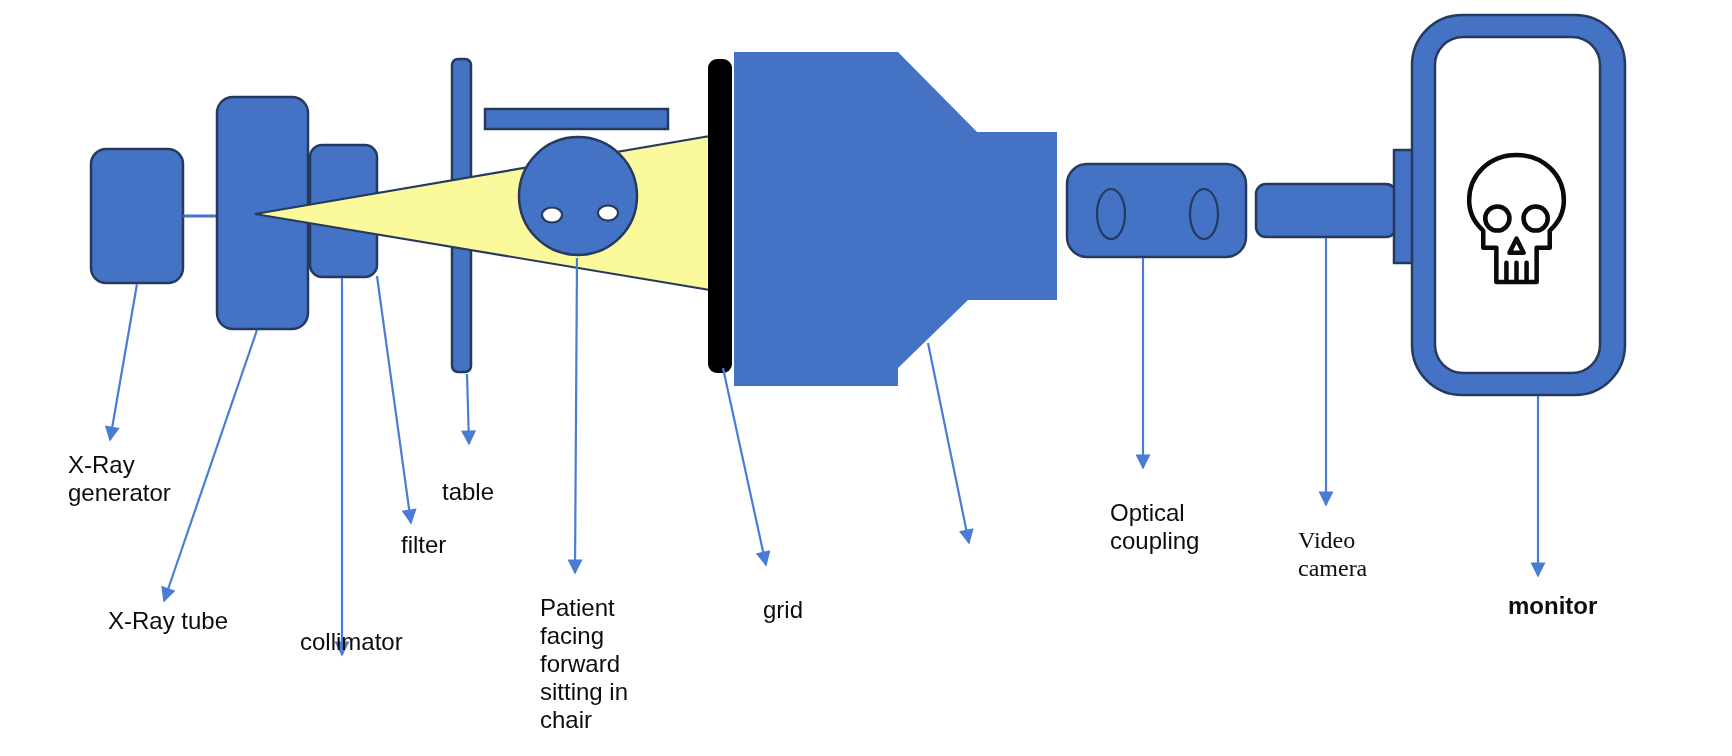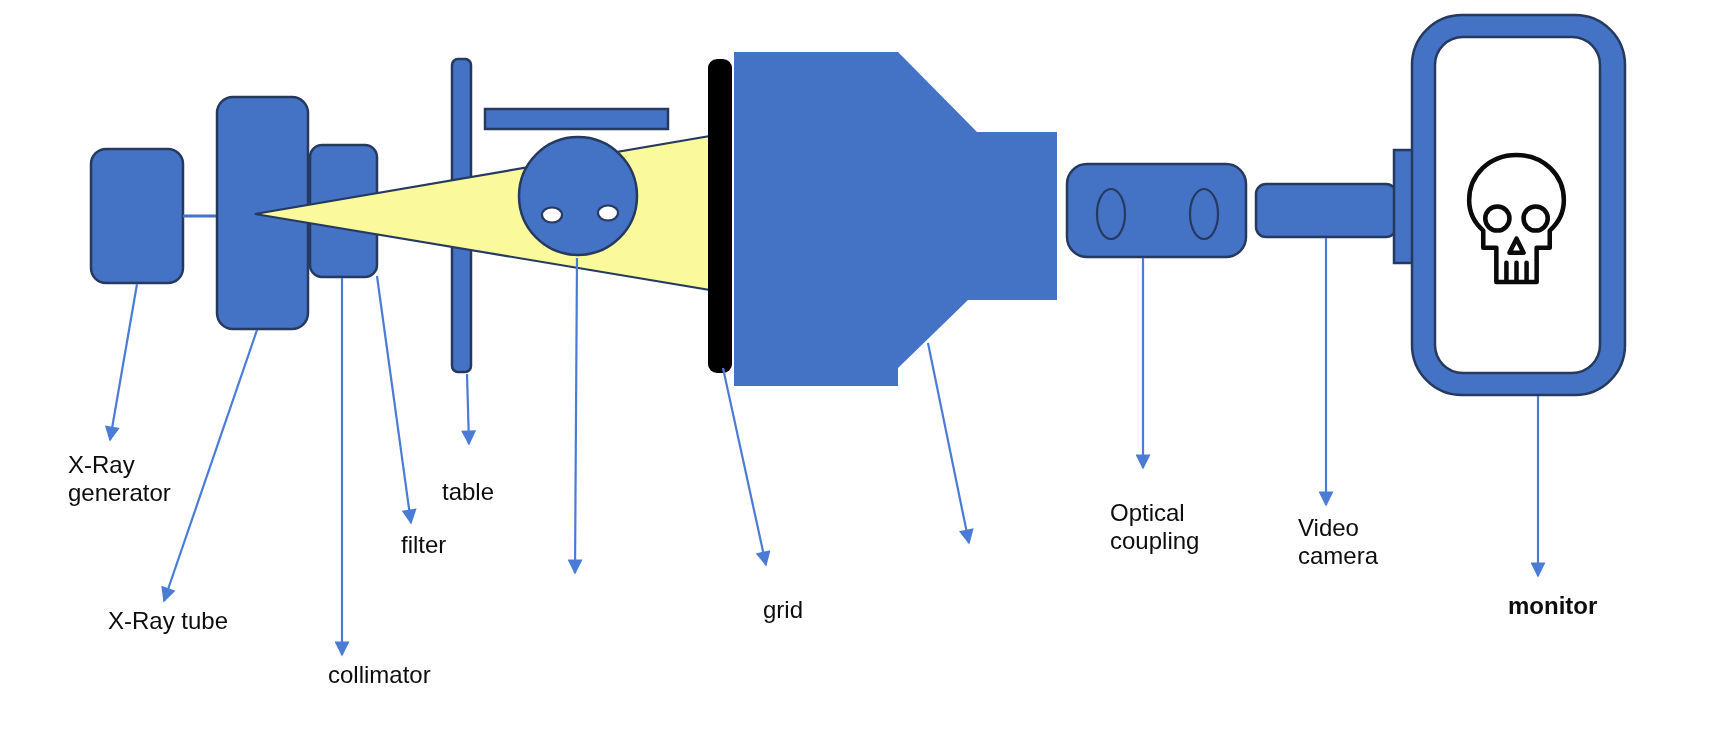--- a/index.html
+++ b/index.html
@@ -109,23 +109,28 @@
       <line class="arrow" marker-end="url(#arrowhead)" x1="928" y1="343" x2="969" y2="543"></line>
       <line class="arrow" marker-end="url(#arrowhead)" x1="1143" y1="258" x2="1143" y2="468"></line>
       <line class="arrow" marker-end="url(#arrowhead)" x1="1326" y1="238" x2="1326" y2="505"></line>
       <line class="arrow" marker-end="url(#arrowhead)" x1="1538" y1="396" x2="1538" y2="576"></line>
     </g>
   </svg>
 
   <div class="label" style="left:68px;top:451px;">X-Ray
 generator</div>
   <div class="label" style="left:108px;top:607px;">X-Ray tube</div>
-  <div class="label" style="left:300px;top:661px;margin-left:28px;">collimator</div>
+  <div class="label" style="left:300px;top:628px;">collimator</div>
   <div class="label" style="left:385px;top:531px;margin-left:16px;">filter</div>
   <div class="label" style="left:442px;top:464px;margin-top:14px;">table</div>
+  <div class="label" style="left:540px;top:594px;">Patient
+facing
+forward
+sitting in
+chair</div>
   <div class="label" style="left:763px;top:596px;text-align:right;">grid</div>
   <div class="label" style="left:1110px;top:499px;">Optical
 coupling</div>
-  <div class="label" style="left:1298px;top:514px;">Video
+  <div class="label" style="left:1298px;top:526px;font-family:Liberation Serif, serif;">Video
 camera</div>
   <div class="label" style="left:1508px;top:592px;font-weight:bold;">monitor</div>
 
 </div>
 
 </body></html>

